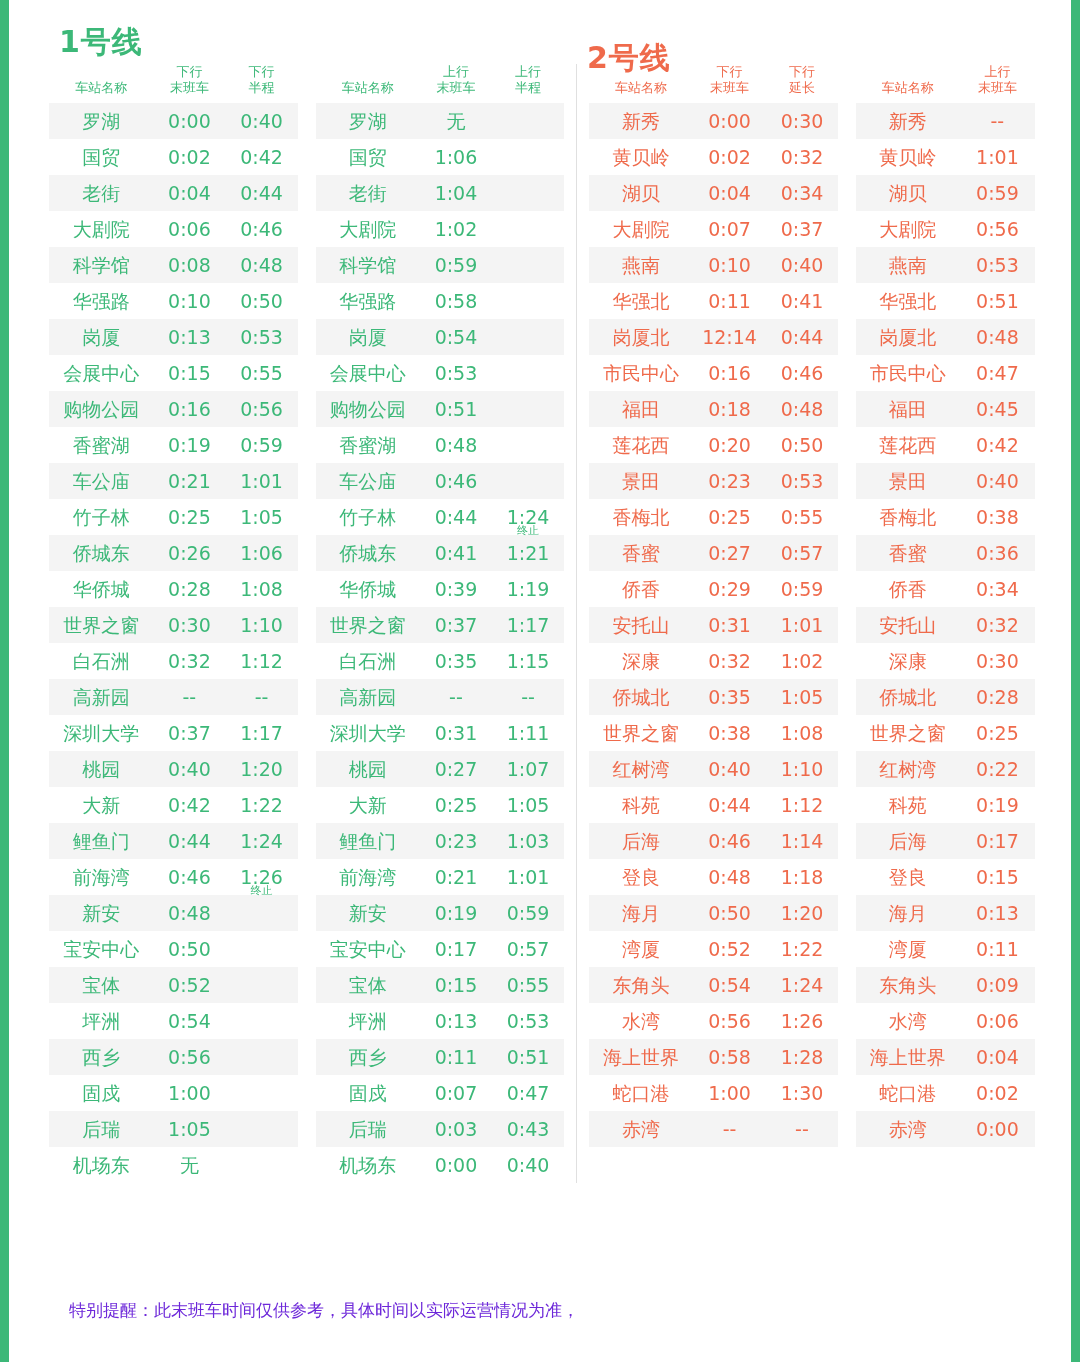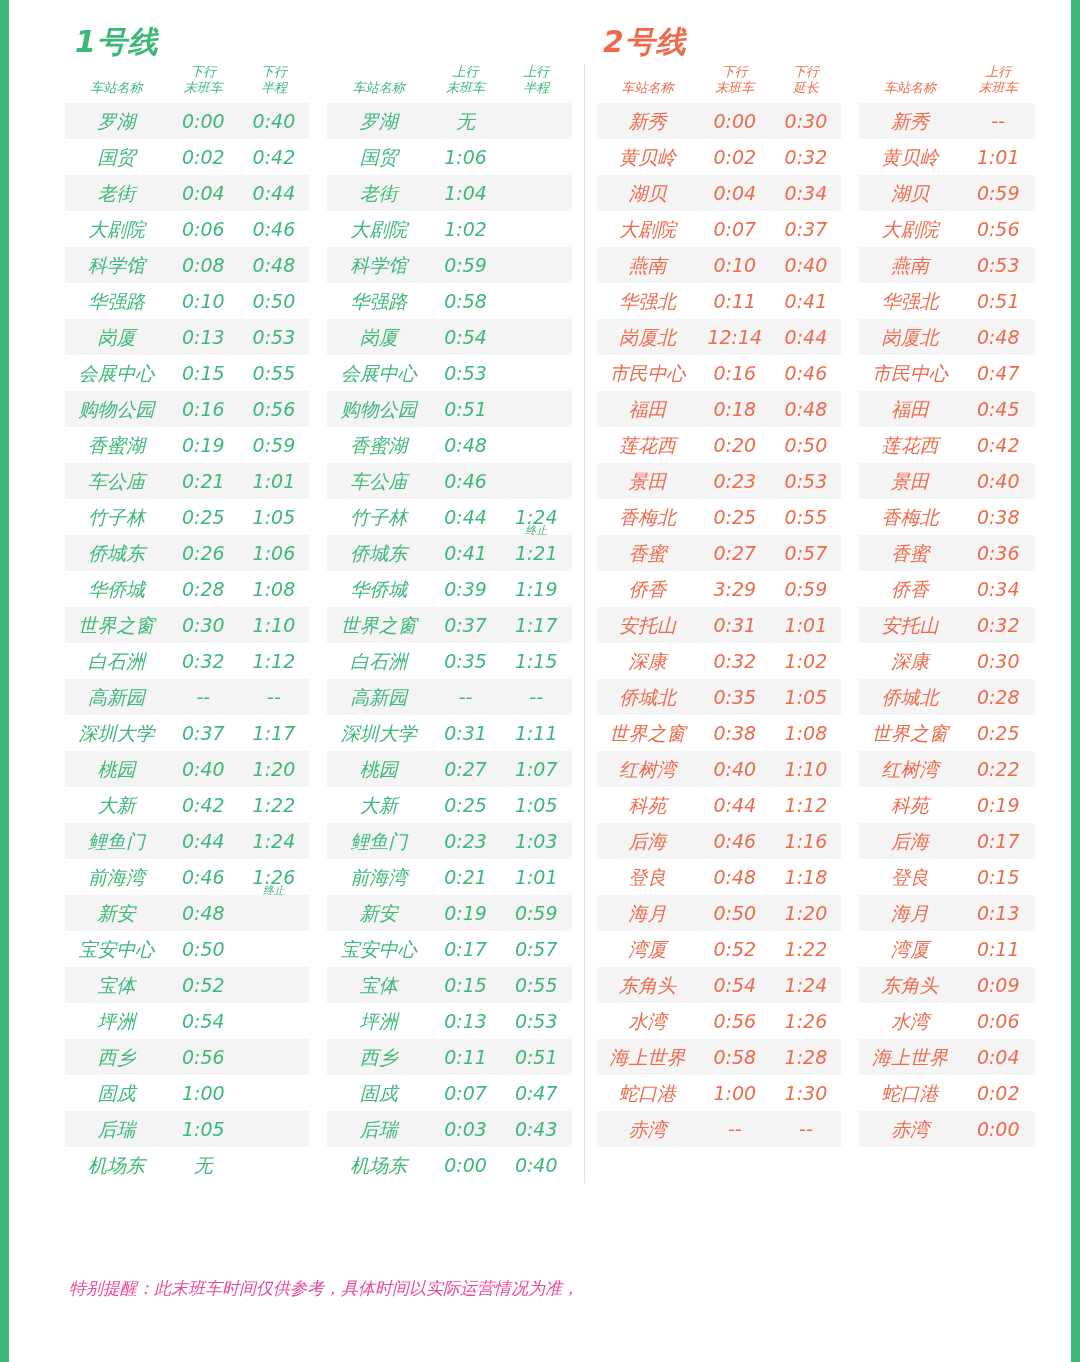--- a/index.html
+++ b/index.html
@@ -16,25 +16,24 @@
   }
   .page {
     position: absolute;
     inset: 0;
     border-left: 9px solid #3cb878;
     border-right: 9px solid #3cb878;
     box-sizing: border-box;
     background: #fff;
   }
   .inner {
-    padding: 18px 36px 0 56px;
+    padding: 18px 36px 0 40px;
     box-sizing: border-box;
     height: 100%;
     position: relative;
-    font-style: italic;
   }
 
   
   .line-title {
     font-size: 30px;
     font-weight: bold;
     letter-spacing: 1px;
   }
   .title-row {
     position: relative;
@@ -42,21 +41,21 @@
   }
   #title-line1 {
     position: absolute;
     left: 10px;
     top: 4px;
     color: #3cb878;
   }
   #title-line2 {
     position: absolute;
     left: 538px;
-    top: 4px;
+    top: 20px;
     color: #ef6a4b;
   }
 
   
   .board {
     display: flex;
     align-items: flex-start;
   }
   .line-block {
     display: flex;
@@ -109,22 +108,22 @@
     font-size: 11px;
     line-height: 9px;
     margin-top: -9px;
     text-align: center;
   }
 
   
   .footer {
     position: absolute;
     left: 60px;
-    bottom: 58px;
-    color: #ec4899;
+    bottom: 36px;
+    color: #6d28d9;
     font-size: 17px;
     line-height: 1.75;
   }
 </style>
 </head>
 <body>
 
 <div class="page">
   <div class="inner">
 
@@ -553,21 +552,21 @@
                 <td>0:25</td>
                 <td>0:55</td>
               </tr>
               <tr class="alt">
                 <td>香蜜</td>
                 <td>0:27</td>
                 <td>0:57</td>
               </tr>
               <tr>
                 <td>侨香</td>
-                <td>3:29</td>
+                <td>0:29</td>
                 <td>0:59</td>
               </tr>
               <tr class="alt">
                 <td>安托山</td>
                 <td>0:31</td>
                 <td>1:01</td>
               </tr>
               <tr>
                 <td>深康</td>
                 <td>0:32</td>
@@ -589,21 +588,21 @@
                 <td>1:10</td>
               </tr>
               <tr>
                 <td>科苑</td>
                 <td>0:44</td>
                 <td>1:12</td>
               </tr>
               <tr class="alt">
                 <td>后海</td>
                 <td>0:46</td>
-                <td>1:16</td>
+                <td>1:14</td>
               </tr>
               <tr>
                 <td>登良</td>
                 <td>0:48</td>
                 <td>1:18</td>
               </tr>
               <tr class="alt">
                 <td>海月</td>
                 <td>0:50</td>
                 <td>1:20</td>

